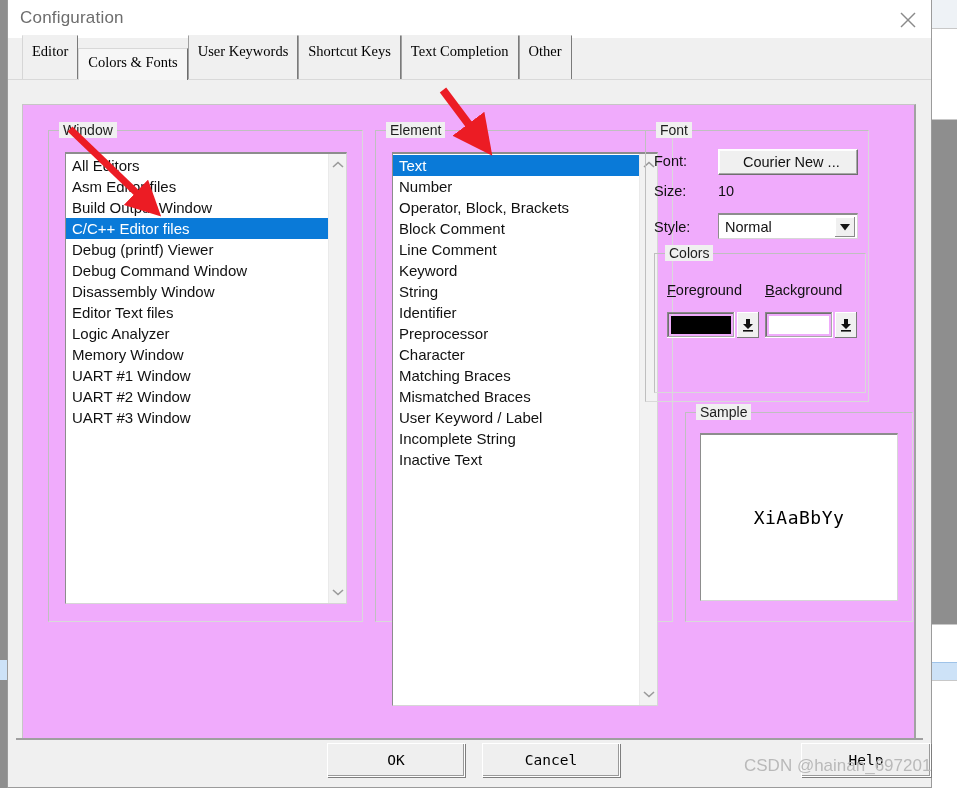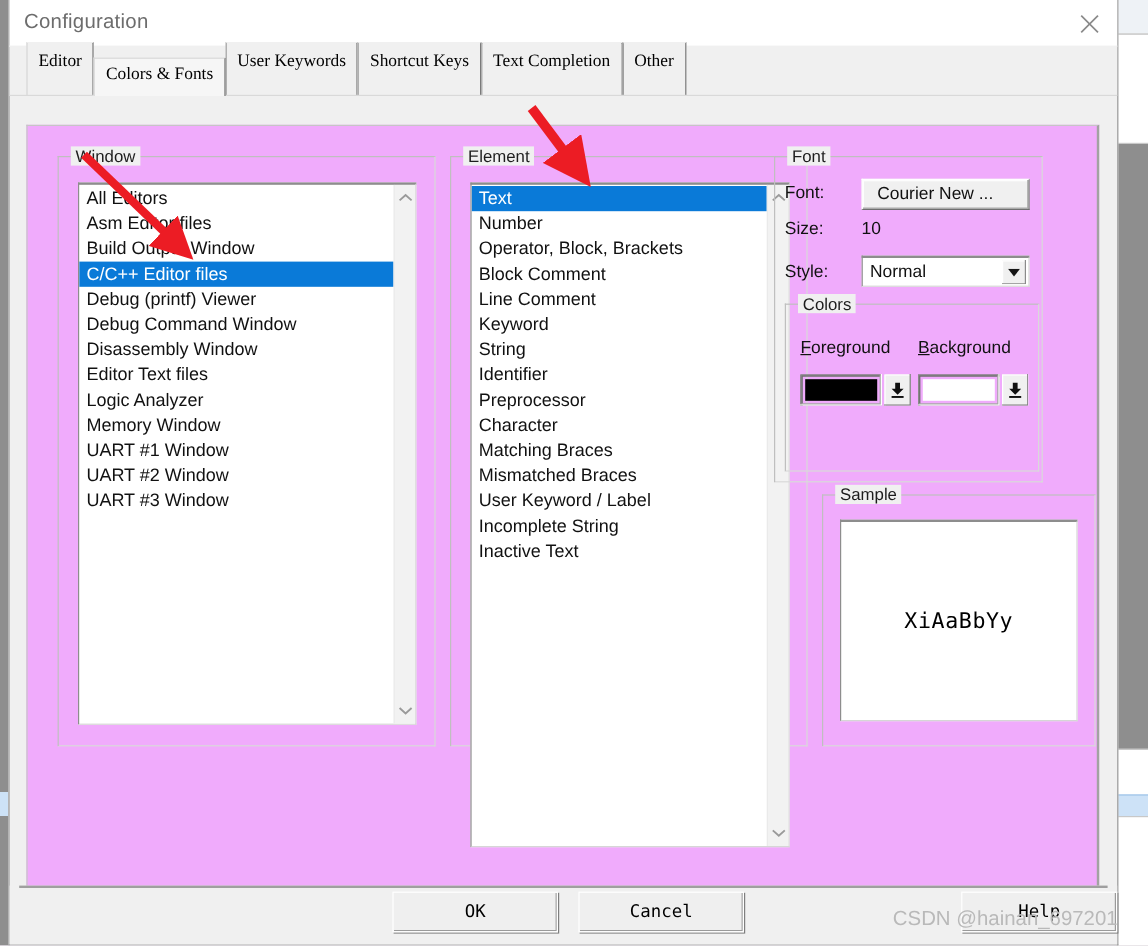--- a/index.html
+++ b/index.html
@@ -236,21 +236,21 @@
     border-right-color: #6f6f6f;
     border-bottom-color: #6f6f6f;
     box-shadow: inset -1px -1px 0 #a8a8a8, inset 1px 1px 0 #fdfdfd;
     box-sizing: border-box;
     font-size: 14.5px;
     color: #111111;
     display: flex;
     align-items: center;
     cursor: default;
   }
-  #font-btn { left: 72px; top: 18px; width: 140px; height: 26px; padding-left: 12px; }
+  #font-btn { left: 72px; top: 18px; width: 140px; height: 26px; padding-left: 24px; }
 
   #size-label { left: 8px;  top: 52px; }
   #size-value { left: 72px; top: 52px; font-size: 14.5px; color: #111111; position: absolute; }
   #font-label { left: 8px;  top: 22px; }
   #style-label{ left: 8px;  top: 88px; }
 
   .combo {
     position: absolute;
     left: 72px; top: 82px; width: 140px; height: 26px;
     background: #ffffff;

